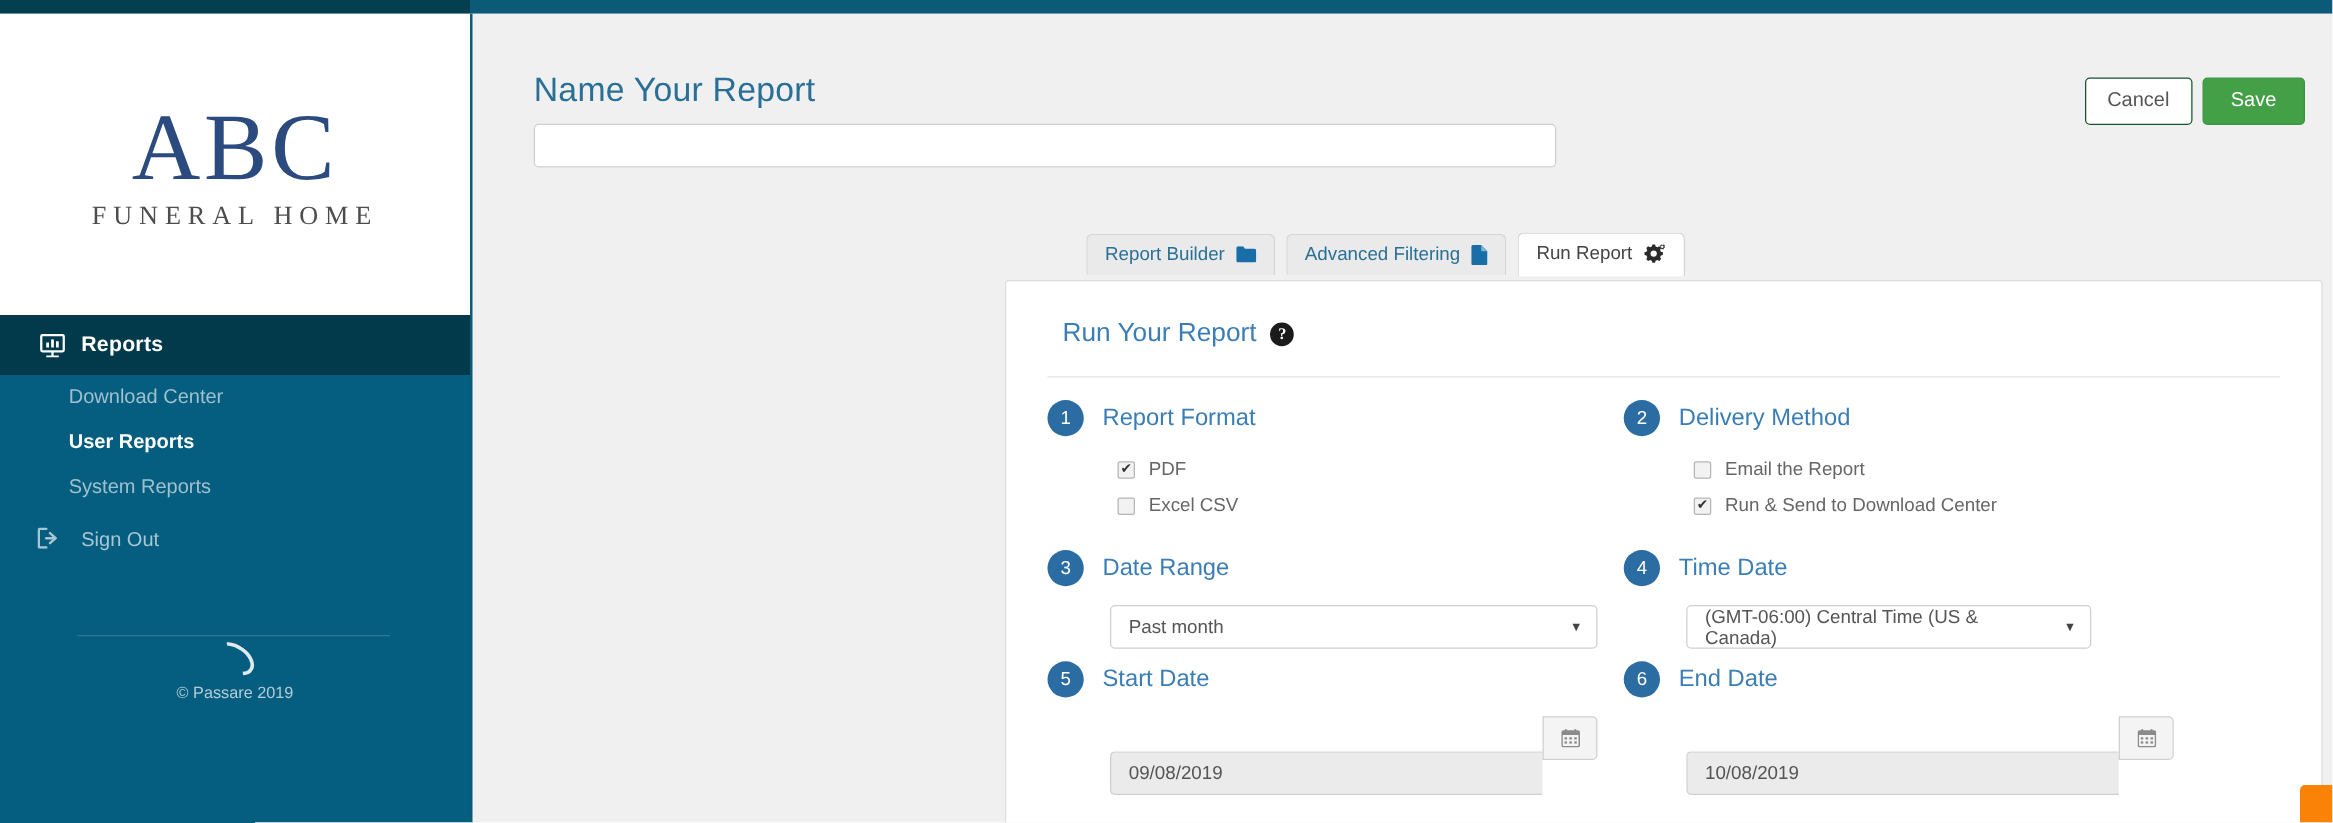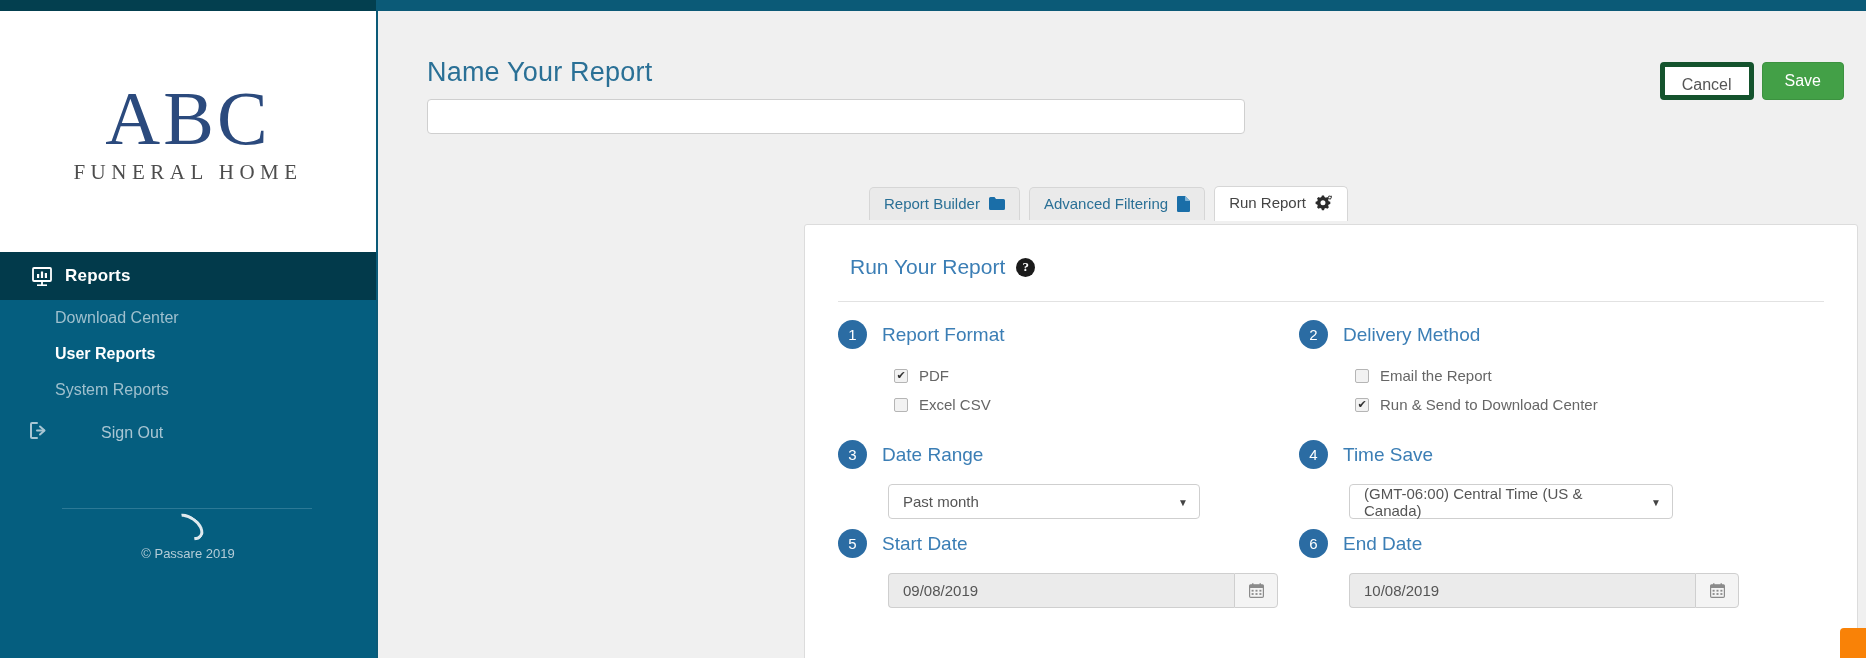--- a/index.html
+++ b/index.html
@@ -65,21 +65,21 @@
   .nav-item {
     display: block; padding: 6px 0 6px 55px;
     font-size: 16px; color: #9fc0ce; line-height: 24px;
     cursor: pointer; text-decoration: none;
   }
   .nav-item.active { color: #ffffff; font-weight: bold; }
 
   .signout {
     position: absolute; left: 0; top: 411px; width: 376px;
     display: flex; align-items: center; padding-left: 30px;
-    color: #a9c6d3; font-size: 16px; cursor: pointer; gap: 36px;
+    color: #a9c6d3; font-size: 16px; cursor: pointer;
   }
   .signout .lbl { margin-left: 17px; }
 
   .side-divider {
     position: absolute; left: 62px; top: 497px; width: 250px;
     border-top: 1px solid #2c7996;
   }
   .passare {
     position: absolute; left: 0; top: 505px; width: 376px;
     display: flex; flex-direction: column; align-items: center;
@@ -110,21 +110,21 @@
     position: absolute; left: 49px; top: 88px; width: 818px; height: 35px;
     border: 1px solid #cfcfcf; border-radius: 4px;
     background: #ffffff; font-size: 15px; padding: 0 10px;
     color: #333; outline: none;
   }
   .hdr-actions { position: absolute; right: 22px; top: 51px; display: flex; gap: 8px; }
   .btn {
     font-size: 16px; border-radius: 4px; cursor: pointer;
     padding: 0 17px; height: 38px; line-height: 36px;
   }
-  .btn-cancel { background: #ffffff; border: 5px solid #14532d; color: #555; }
+  .btn-cancel { background: #ffffff; border: 1px solid #14532d; color: #555; }
   .btn-save { background: #43a047; border: 1px solid #3c9240; color: #ffffff; padding: 0 22px; }
 
   
   .tabs { position: absolute; left: 443px; top: 175px; display: flex; align-items: flex-end; padding-left: 48px; }
   .tab {
     background: #eaeaea; border: 1px solid #d6d6d6; border-bottom: none;
     border-radius: 5px 5px 0 0;
     padding: 7px 14px 8px 14px; margin-right: 9px;
     font-size: 15px; color: #2a7096; cursor: pointer;
     display: flex; align-items: center; gap: 9px;
@@ -185,29 +185,29 @@
   .select {
     height: 35px; border: 1px solid #cfcfcf; border-radius: 4px;
     background: #fff; font-size: 15px; color: #555;
     display: flex; align-items: center; padding: 0 28px 0 14px;
     cursor: pointer; position: relative;
   }
   .select .caret {
     position: absolute; right: 11px; top: 50%; transform: translateY(-50%);
     font-size: 10px; color: #444;
   }
-  .sel-daterange { width: 312px; }
+  .sel-daterange { width: 390px; }
   .sel-tz { width: 324px; }
 
   .date-wrap { margin: 13px 0 0 50px; display: flex; }
   .date-input {
     height: 35px; border: 1px solid #cfcfcf; border-right: none;
     border-radius: 4px 0 0 4px; background: #ebebeb;
     font-size: 15px; color: #555; padding: 0 14px;
-    display: flex; align-items: center; width: 346px;
+    display: flex; align-items: center; width: 346px; margin-top: 28px;
   }
   .date-btn {
     width: 44px; height: 35px; border: 1px solid #cfcfcf;
     border-radius: 0 4px 4px 0; background: #f4f4f4;
     display: flex; align-items: center; justify-content: center;
     cursor: pointer; color: #8b8b8b;
   }
 
   
   .orange-tab {
@@ -387,21 +387,21 @@
             <label class="opt">
               <span class="cb">✔</span>
               <span class="opt-lbl">Run &amp; Send to Download Center</span>
             </label>
           </div>
         </div>
 
         <div class="col col-b" style="top:120px">
           <div class="step-head">
             <span class="badge">4</span>
-            <span class="step-title">Time Save</span>
+            <span class="step-title">Time Date</span>
           </div>
           <div class="select-wrap">
             <div class="select sel-tz">
               <span>(GMT-06:00) Central Time (US &amp; Canada)</span>
               <span class="caret">▼</span>
             </div>
           </div>
         </div>
 
         <div class="col col-b" style="top:209px">

